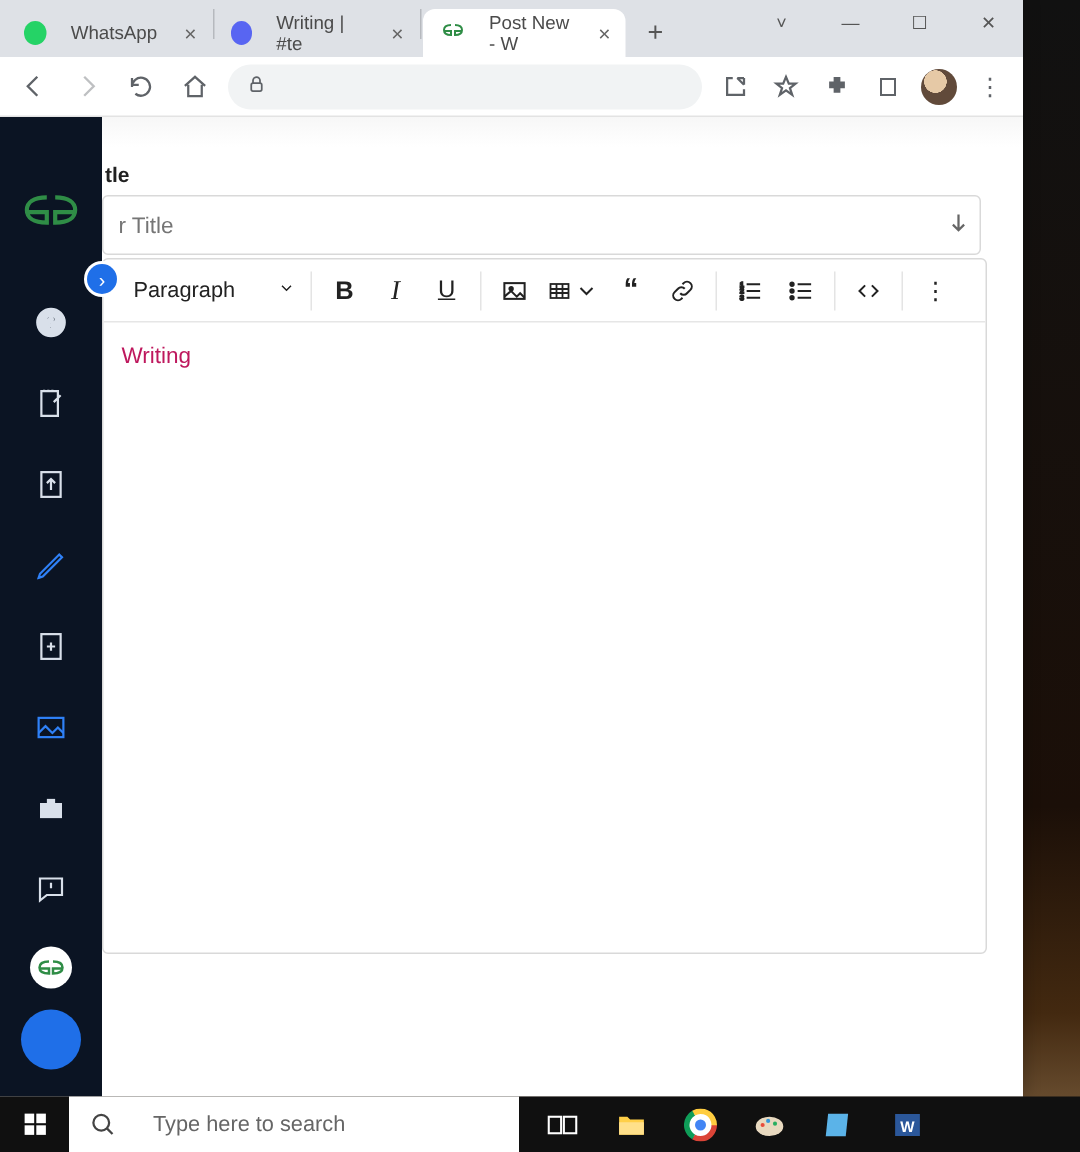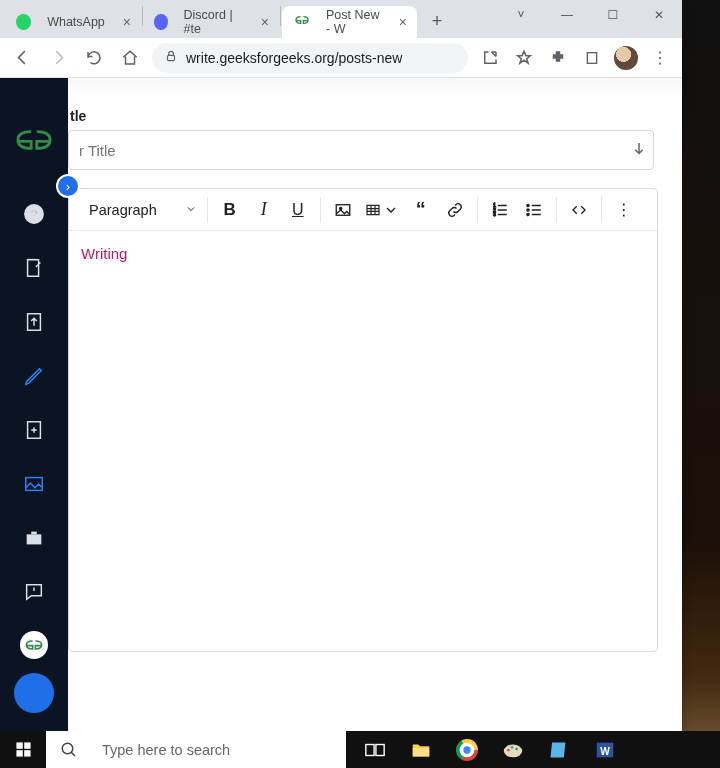--- a/index.html
+++ b/index.html
@@ -67,21 +67,21 @@
   background:#1f6fe8; color:#fff; display:flex; align-items:center; justify-content:center;
   font-size:13px; box-shadow:0 0 0 2px #fff;
 }
 
 .main { flex:1; padding:30px 24px 0 0; }
 .field-label { font-weight:700; font-size:14px; color:#222; margin-bottom:6px; margin-left:2px;}
 .title-input {
   width: calc(100% - 4px); height:40px; border:1px solid #d9d9d9; border-radius:4px;
   padding:0 34px 0 10px; font-size:15px; color:#333; position:relative;
 }
-.title-wrap { position:relative; margin-bottom:18px; }
+.title-wrap { position:relative; margin-bottom:2px; }
 .title-wrap .dd { position:absolute; right:10px; top:10px; color:#666; }
 .editor {
   border:1px solid #d9d9d9; border-radius:4px; overflow:hidden;
 }
 .toolbar {
   height:42px; display:flex; align-items:center; padding:0 10px;
   border-bottom:1px solid #e6e6e6;
 }
 .t-group { display:flex; align-items:center; gap:10px; padding:0 10px; }
 .t-sep { width:1px; height:26px; background:#e4e4e4; }
@@ -112,21 +112,21 @@
 
     <div class="titlebar">
       <div class="tab">
         <span class="fav" style="background:#25d366"></span>
         <span>WhatsApp</span>
         <span class="close">×</span>
       </div>
       <div class="tab-sep"></div>
       <div class="tab">
         <span class="fav" style="background:#5865f2"></span>
-        <span>Discord | #te</span>
+        <span>Writing | #te</span>
         <span class="close">×</span>
       </div>
       <div class="tab-sep"></div>
       <div class="tab active">
         <span class="fav">
           <svg viewBox="0 0 24 12" width="16" height="10">
               <path d="M10 1C5 1 3 3 3 6s2 5 7 5V7H4 M14 1c5 0 7 2 7 5s-2 5-7 5V7h6" fill="none" stroke="#2f8d46" stroke-width="2"></path>
             </svg>
         </span>
         <span>Post New - W</span>
@@ -162,21 +162,20 @@
             <path d="M3 11l9-8 9 8M6 10v10h12V10" fill="none" stroke="#5f6368" stroke-width="2"></path>
           </svg>
       </div>
       <div class="addr">
         <span class="lock">
           <svg viewBox="0 0 24 24" width="14" height="14">
               <rect x="6" y="11" width="12" height="9" rx="2" fill="none" stroke="#5f6368" stroke-width="2"></rect>
               <path d="M8 11V8a4 4 0 0 1 8 0v3" fill="none" stroke="#5f6368" stroke-width="2"></path>
             </svg>
         </span>
-        <span>write.geeksforgeeks.org/posts-new</span>
       </div>
       <div class="right-icons">
         <div class="ic">
           <svg viewBox="0 0 24 24" width="18" height="18">
               <path d="M14 4l6 6M20 4h-6M20 4v6M10 4H5v15h15v-5" fill="none" stroke="#5f6368" stroke-width="2"></path>
             </svg>
         </div>
         <div class="ic">
           <svg viewBox="0 0 24 24" width="18" height="18">
               <path d="M12 3l2.5 6h6l-5 4 2 6-5.5-4-5.5 4 2-6-5-4h6z" fill="none" stroke="#5f6368" stroke-width="2"></path>

